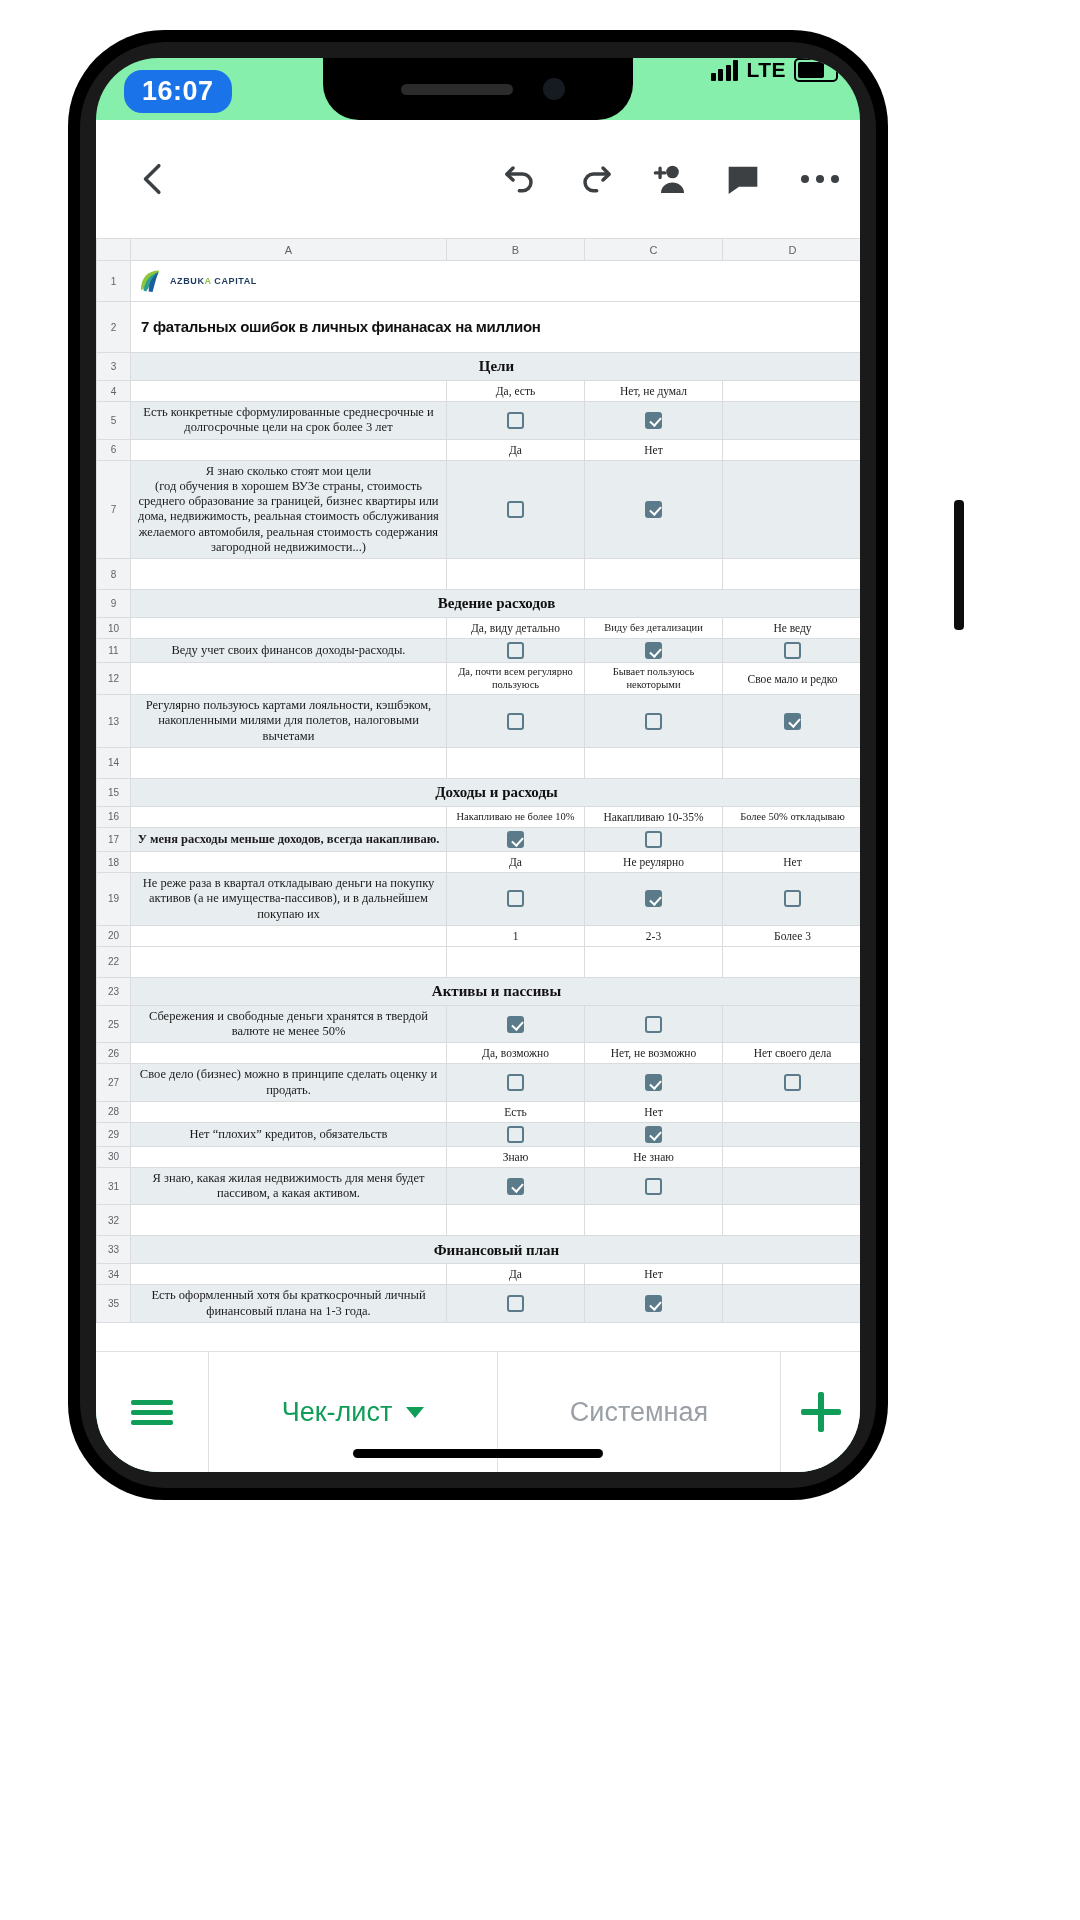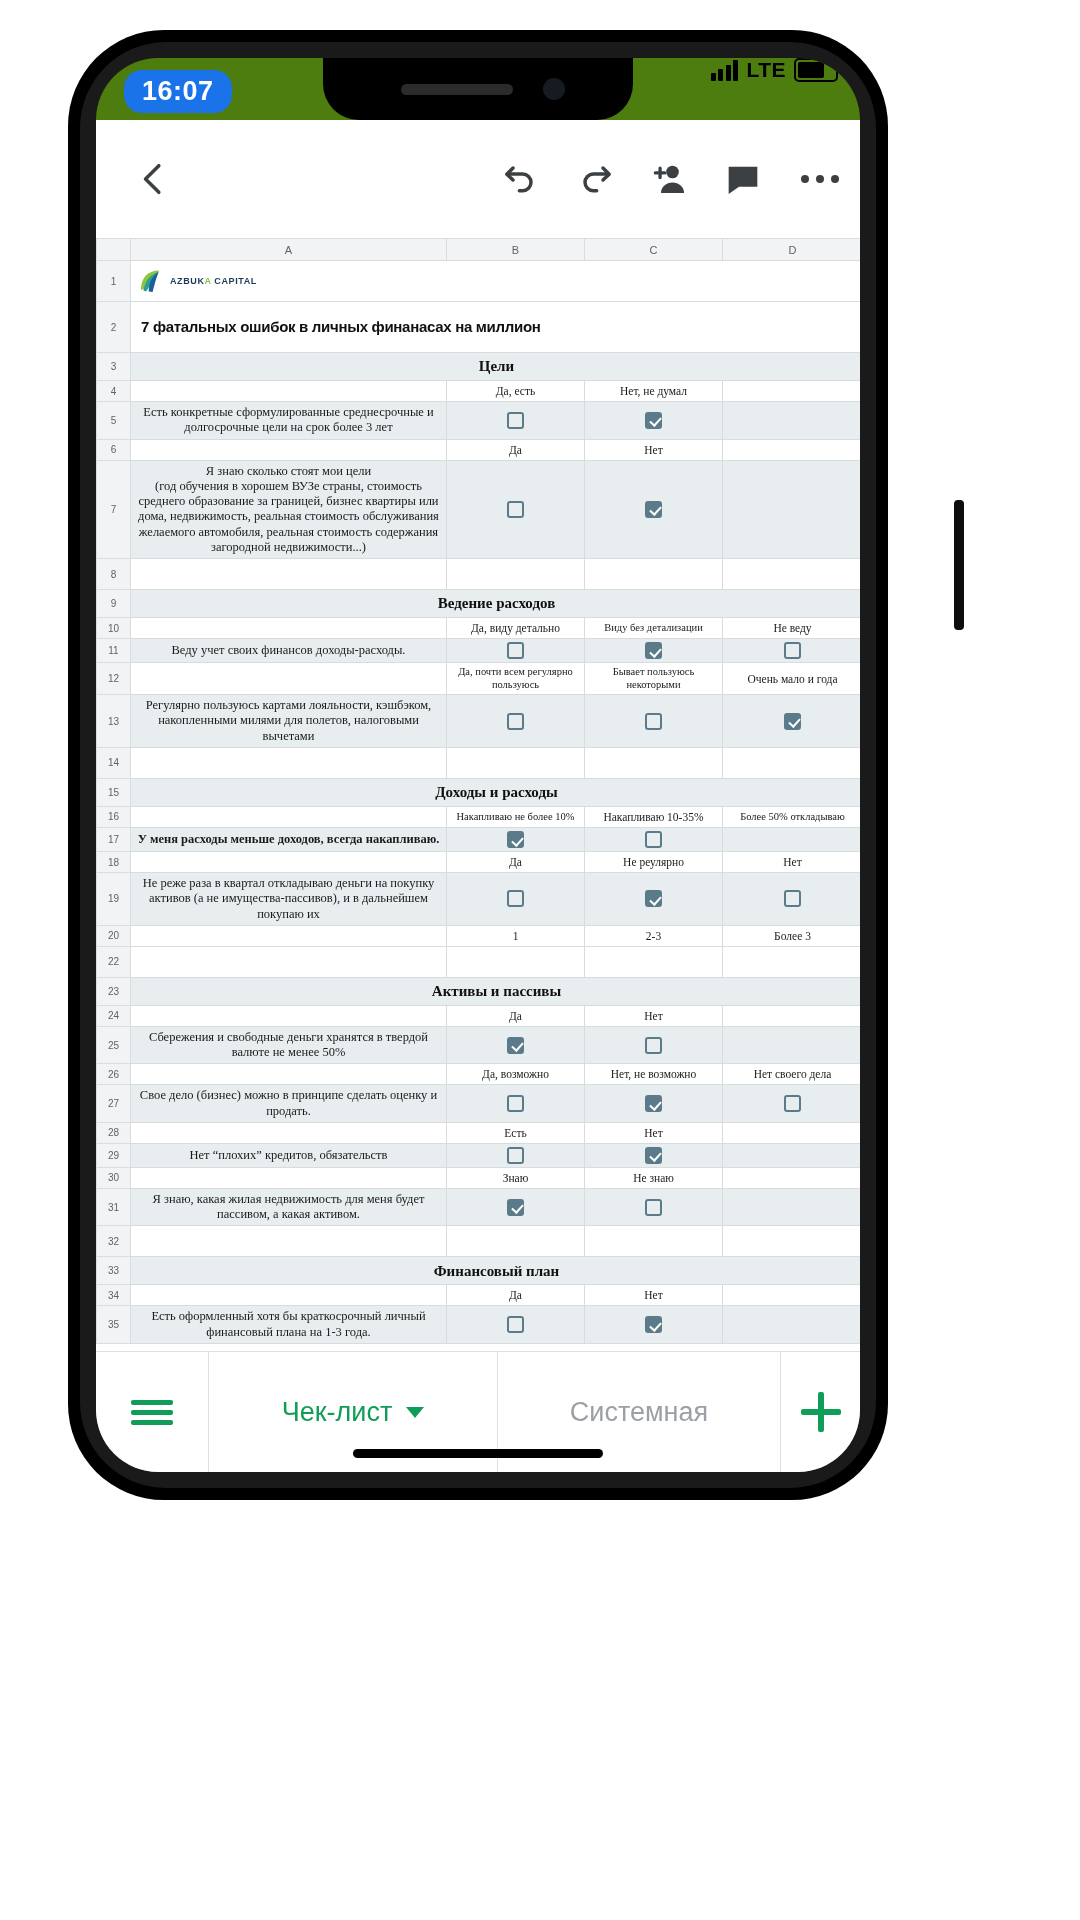--- a/index.html
+++ b/index.html
@@ -4,21 +4,21 @@
 <style>
   html,body{margin:0;padding:0;background:#fff;}
   body{width:1080px;height:1920px;font-family:"Liberation Sans",sans-serif;overflow:hidden;}
 
   
   #phone-frame{position:absolute;left:68px;top:30px;width:820px;height:1470px;
     background:#000;border-radius:96px;}
   #phone-bezel{position:absolute;left:12px;top:12px;right:12px;bottom:12px;
     background:#1a1a1a;border-radius:86px;}
   #phone-screen{position:absolute;left:28px;top:28px;right:28px;bottom:28px;
-    background:#4d7c0f;border-radius:62px;overflow:hidden;padding-left:44px;}
+    background:#86efac;border-radius:62px;overflow:hidden;padding-left:44px;}
 
   
   .side-btn{position:absolute;background:#0d0d0d;border-radius:4px;}
   #btn-silent{left:60px;top:330px;width:10px;height:46px;}
   #btn-volup{left:60px;top:420px;width:10px;height:86px;}
   #btn-voldn{left:60px;top:530px;width:10px;height:86px;}
   #btn-power{left:886px;top:470px;width:10px;height:130px;}
 
   
   #notch{position:absolute;left:50%;transform:translateX(-50%);top:0;
@@ -290,21 +290,21 @@
               <td class="cell qtext shade" style="white-space: pre-line;">Веду учет своих финансов доходы-расходы.</td>
               <td class="cell shade"><span class="cb"></span></td>
               <td class="cell shade"><span class="cb on"></span></td>
               <td class="cell shade"><span class="cb"></span></td>
             </tr>
             <tr>
               <td class="rownum">12</td>
               <td class="cell plain"></td>
               <td class="cell plain opt opt-sm">Да, почти всем регулярно пользуюсь</td>
               <td class="cell plain opt opt-sm">Бывает пользуюсь некоторыми</td>
-              <td class="cell plain opt">Очень мало и года</td>
+              <td class="cell plain opt">Свое мало и редко</td>
             </tr>
             <tr>
               <td class="rownum">13</td>
               <td class="cell qtext shade" style="white-space: pre-line;">Регулярно пользуюсь картами лояльности, кэшбэком, накопленными милями для полетов, налоговыми вычетами</td>
               <td class="cell shade"><span class="cb"></span></td>
               <td class="cell shade"><span class="cb"></span></td>
               <td class="cell shade"><span class="cb on"></span></td>
             </tr>
             <tr>
               <td class="rownum">14</td>
@@ -357,94 +357,87 @@
               <td class="cell plain" style="height: 24px;"></td>
               <td class="cell plain" style="height: 24px;"></td>
               <td class="cell plain" style="height: 24px;"></td>
               <td class="cell plain" style="height: 24px;"></td>
             </tr>
             <tr>
               <td class="rownum">23</td>
               <td class="cell section" colspan="4" style="height: 21px;">Активы и пассивы</td>
             </tr>
             <tr>
-              <td class="rownum">24</td>
+              <td class="rownum">25</td>
+              <td class="cell qtext shade" style="white-space: pre-line;">Сбережения и свободные деньги хранятся в твердой валюте не менее 50%</td>
+              <td class="cell shade"><span class="cb on"></span></td>
+              <td class="cell shade"><span class="cb"></span></td>
+              <td class="cell shade"></td>
+            </tr>
+            <tr>
+              <td class="rownum">26</td>
+              <td class="cell plain"></td>
+              <td class="cell plain opt">Да, возможно</td>
+              <td class="cell plain opt">Нет, не возможно</td>
+              <td class="cell plain opt">Нет своего дела</td>
+            </tr>
+            <tr>
+              <td class="rownum">27</td>
+              <td class="cell qtext shade" style="white-space: pre-line;">Свое дело (бизнес) можно в принципе сделать оценку и продать.</td>
+              <td class="cell shade"><span class="cb"></span></td>
+              <td class="cell shade"><span class="cb on"></span></td>
+              <td class="cell shade"><span class="cb"></span></td>
+            </tr>
+            <tr>
+              <td class="rownum">28</td>
+              <td class="cell plain"></td>
+              <td class="cell plain opt">Есть</td>
+              <td class="cell plain opt">Нет</td>
+              <td class="cell plain opt"></td>
+            </tr>
+            <tr>
+              <td class="rownum">29</td>
+              <td class="cell qtext shade" style="white-space: pre-line;">Нет “плохих” кредитов, обязательств</td>
+              <td class="cell shade"><span class="cb"></span></td>
+              <td class="cell shade"><span class="cb on"></span></td>
+              <td class="cell shade"></td>
+            </tr>
+            <tr>
+              <td class="rownum">30</td>
+              <td class="cell plain"></td>
+              <td class="cell plain opt">Знаю</td>
+              <td class="cell plain opt">Не знаю</td>
+              <td class="cell plain opt"></td>
+            </tr>
+            <tr>
+              <td class="rownum">31</td>
+              <td class="cell qtext shade" style="white-space: pre-line;">Я знаю, какая жилая недвижимость для меня будет пассивом, а какая активом.</td>
+              <td class="cell shade"><span class="cb on"></span></td>
+              <td class="cell shade"><span class="cb"></span></td>
+              <td class="cell shade"></td>
+            </tr>
+            <tr>
+              <td class="rownum">32</td>
+              <td class="cell plain" style="height: 24px;"></td>
+              <td class="cell plain" style="height: 24px;"></td>
+              <td class="cell plain" style="height: 24px;"></td>
+              <td class="cell plain" style="height: 24px;"></td>
+            </tr>
+            <tr>
+              <td class="rownum">33</td>
+              <td class="cell section" colspan="4" style="height: 21px;">Финансовый план</td>
+            </tr>
+            <tr>
+              <td class="rownum">34</td>
               <td class="cell plain"></td>
               <td class="cell plain opt">Да</td>
               <td class="cell plain opt">Нет</td>
               <td class="cell plain opt"></td>
             </tr>
             <tr>
-              <td class="rownum">25</td>
-              <td class="cell qtext shade" style="white-space: pre-line;">Сбережения и свободные деньги хранятся в твердой валюте не менее 50%</td>
-              <td class="cell shade"><span class="cb on"></span></td>
-              <td class="cell shade"><span class="cb"></span></td>
-              <td class="cell shade"></td>
-            </tr>
-            <tr>
-              <td class="rownum">26</td>
-              <td class="cell plain"></td>
-              <td class="cell plain opt">Да, возможно</td>
-              <td class="cell plain opt">Нет, не возможно</td>
-              <td class="cell plain opt">Нет своего дела</td>
-            </tr>
-            <tr>
-              <td class="rownum">27</td>
-              <td class="cell qtext shade" style="white-space: pre-line;">Свое дело (бизнес) можно в принципе сделать оценку и продать.</td>
-              <td class="cell shade"><span class="cb"></span></td>
-              <td class="cell shade"><span class="cb on"></span></td>
-              <td class="cell shade"><span class="cb"></span></td>
-            </tr>
-            <tr>
-              <td class="rownum">28</td>
-              <td class="cell plain"></td>
-              <td class="cell plain opt">Есть</td>
-              <td class="cell plain opt">Нет</td>
-              <td class="cell plain opt"></td>
-            </tr>
-            <tr>
-              <td class="rownum">29</td>
-              <td class="cell qtext shade" style="white-space: pre-line;">Нет “плохих” кредитов, обязательств</td>
-              <td class="cell shade"><span class="cb"></span></td>
-              <td class="cell shade"><span class="cb on"></span></td>
-              <td class="cell shade"></td>
-            </tr>
-            <tr>
-              <td class="rownum">30</td>
-              <td class="cell plain"></td>
-              <td class="cell plain opt">Знаю</td>
-              <td class="cell plain opt">Не знаю</td>
-              <td class="cell plain opt"></td>
-            </tr>
-            <tr>
-              <td class="rownum">31</td>
-              <td class="cell qtext shade" style="white-space: pre-line;">Я знаю, какая жилая недвижимость для меня будет пассивом, а какая активом.</td>
-              <td class="cell shade"><span class="cb on"></span></td>
-              <td class="cell shade"><span class="cb"></span></td>
-              <td class="cell shade"></td>
-            </tr>
-            <tr>
-              <td class="rownum">32</td>
-              <td class="cell plain" style="height: 24px;"></td>
-              <td class="cell plain" style="height: 24px;"></td>
-              <td class="cell plain" style="height: 24px;"></td>
-              <td class="cell plain" style="height: 24px;"></td>
-            </tr>
-            <tr>
-              <td class="rownum">33</td>
-              <td class="cell section" colspan="4" style="height: 21px;">Финансовый план</td>
-            </tr>
-            <tr>
-              <td class="rownum">34</td>
-              <td class="cell plain"></td>
-              <td class="cell plain opt">Да</td>
-              <td class="cell plain opt">Нет</td>
-              <td class="cell plain opt"></td>
-            </tr>
-            <tr>
               <td class="rownum">35</td>
               <td class="cell qtext shade" style="white-space: pre-line;">Есть оформленный хотя бы краткосрочный личный финансовый плана на 1-3 года.</td>
               <td class="cell shade"><span class="cb"></span></td>
               <td class="cell shade"><span class="cb on"></span></td>
               <td class="cell shade"></td>
             </tr>
           </tbody>
       </table>
     </div>
 

